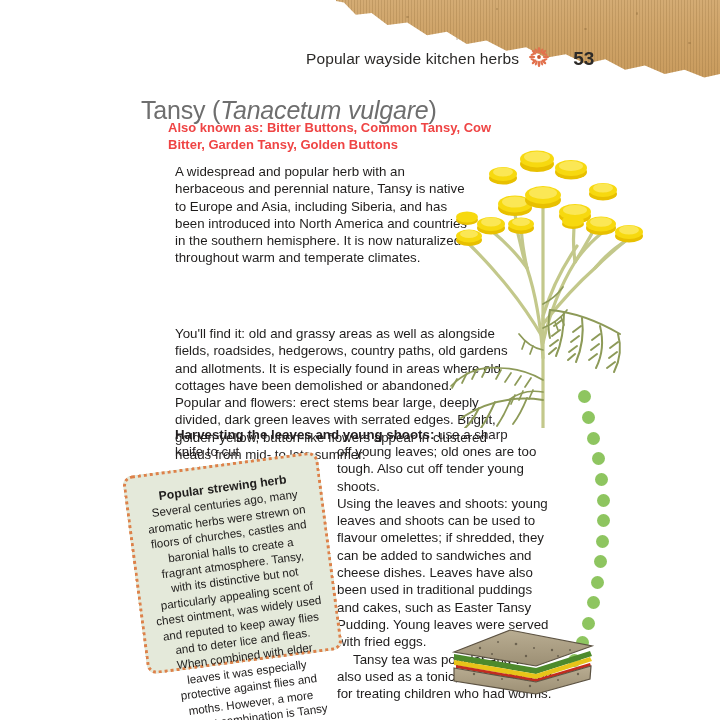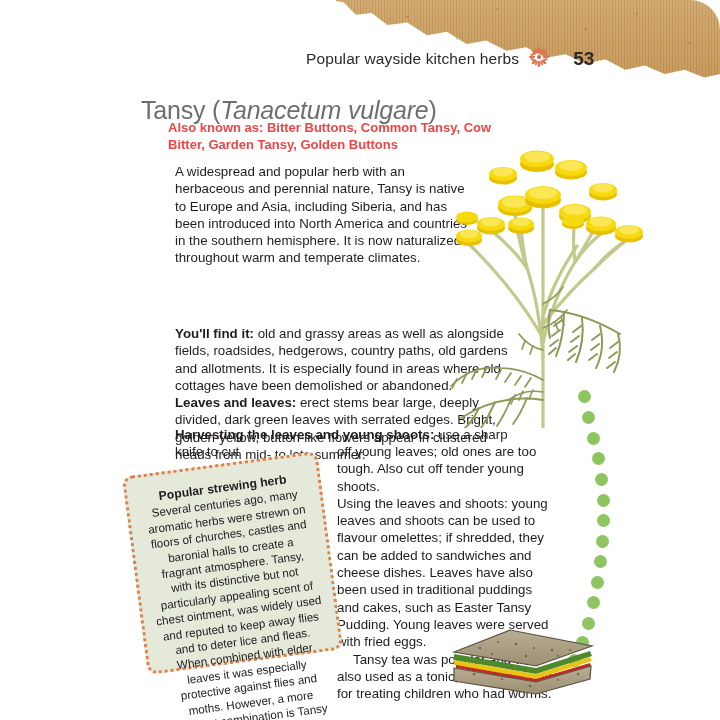--- a/index.html
+++ b/index.html
@@ -8,21 +8,20 @@
     background: #ffffff;
   }
   #page {
     position: relative;
     width: 720px;
     height: 720px;
     overflow: hidden;
     background: #ffffff;
     font-family: "Liberation Sans", sans-serif;
     color: #231f20;
-    border-radius: 30px;
   }
 
   
   .torn-strip {
     position: absolute;
     top: -6px;
     left: 336px;
     width: 396px;
     height: 86px;
     overflow: hidden;
@@ -119,21 +118,21 @@
   .find-col {
     position: absolute;
     top: 325px;
     left: 175px;
     width: 336px;
     font-size: 13.3px;
     line-height: 17.3px;
     color: #1f1d1c;
   }
   .find-col p { margin: 0; }
-  .find-col b { font-weight: bold; }
+  .find-col b { font-weight: normal; }
 
   .harvest-col {
     position: absolute;
     top: 426px;
     left: 175px;
     width: 336px;
     font-size: 13.3px;
     line-height: 17.3px;
   }
   .harvest-col p { margin: 0; }
@@ -234,21 +233,21 @@
   </div>
 
   <div class="alsoknown">Also known as: Bitter Buttons, Common Tansy, Cow Bitter, Garden Tansy, Golden Buttons</div>
 
   <div class="body-col">
     <p>A widespread and popular herb with an herbaceous and perennial nature, Tansy is native to Europe and Asia, including Siberia, and has been introduced into North America and countries in the southern hemisphere. It is now naturalized throughout warm and temperate climates.</p>
   </div>
 
   <div class="find-col">
     <p><b>You'll find it:</b><span> old and grassy areas as well as alongside fields, roadsides, hedgerows, country paths, old gardens and allotments. It is especially found in areas where old cottages have been demolished or abandoned.</span></p>
-    <p><b>Leaves and leaves:</b><span> erect stems bear large, deeply divided, dark green leaves with serrated edges. Bright, golden-yellow, button-like flowers appear in clustered heads from mid- to late summer.</span></p>
+    <p><b>Popular and flowers:</b><span> erect stems bear large, deeply divided, dark green leaves with serrated edges. Bright, golden-yellow, button-like flowers appear in clustered heads from mid- to late summer.</span></p>
   </div>
 
   <div class="harvest-col">
     <p><b>Harvesting the leaves and young shoots:</b><span> use a sharp knife to cut</span></p>
   </div>
 
   <div class="right-col">
     <p>off young leaves; old ones are too tough. Also cut off tender young shoots.</p>
     <p><b>Using the leaves and shoots:</b><span> young leaves and shoots can be used to flavour omelettes; if shredded,  they can be added to sandwiches and cheese dishes. Leaves have also been used in traditional puddings and cakes, such as Easter Tansy Pudding. Young leaves were served with fried eggs.</span></p>
     <p class="indent">Tansy tea was popular and was also used as a tonic, a stimulant and for treating children who had worms.</p>

